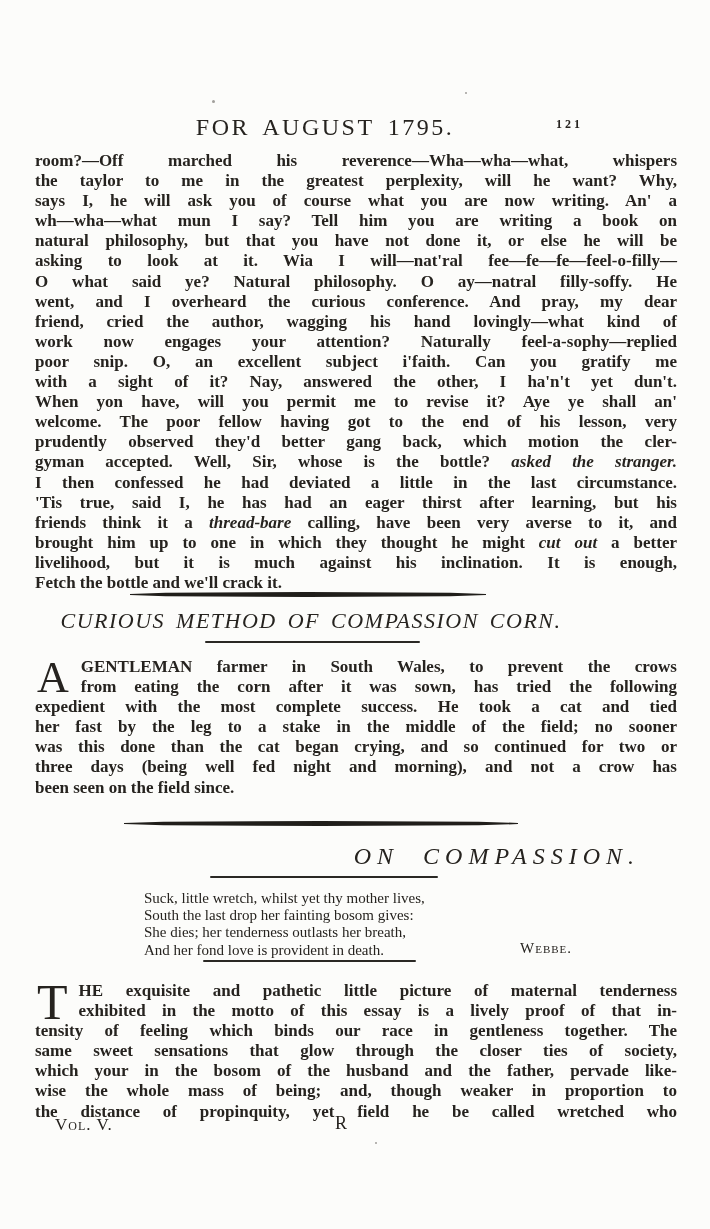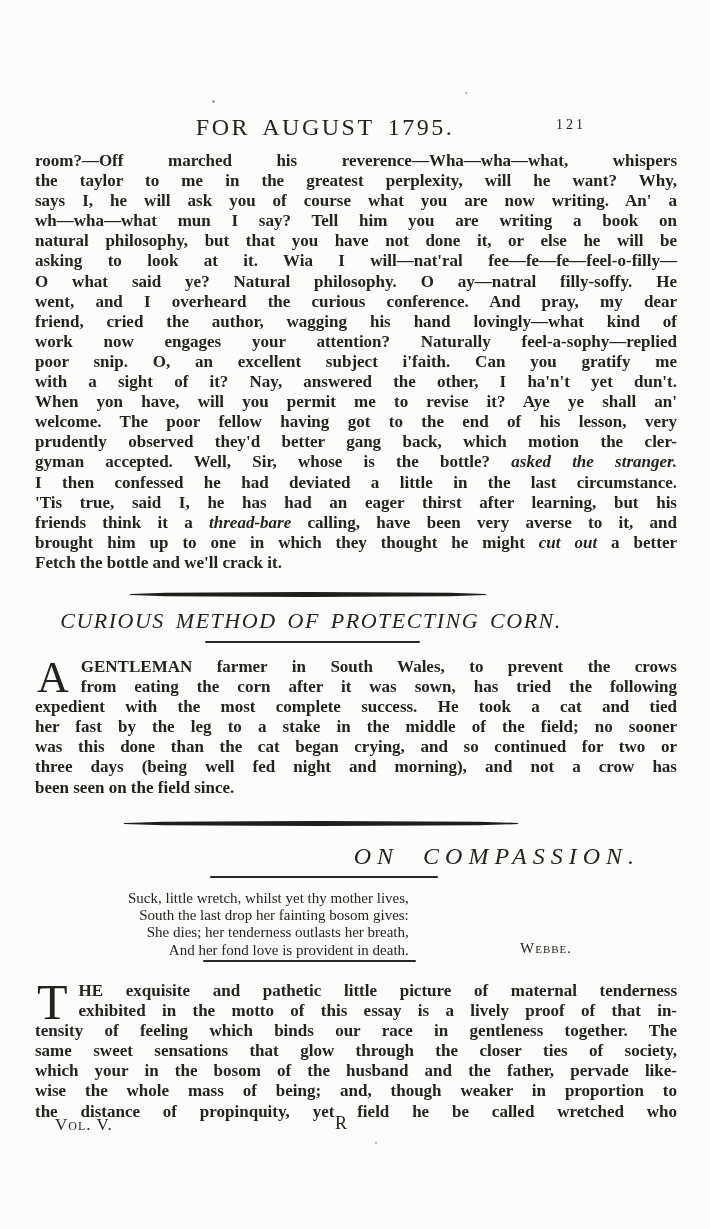--- a/index.html
+++ b/index.html
@@ -11,21 +11,21 @@
     font-family:"Liberation Serif","DejaVu Serif",serif;
     overflow:hidden;
   }
   
   .running-head{
     position:absolute;top:114px;left:0;width:650px;
     text-align:center;font-size:24px;letter-spacing:2.5px;word-spacing:5px;
   }
   .page-number{
     position:absolute;top:117px;left:556px;
-    font-size:14px;letter-spacing:3px;
+    font-size:12px;letter-spacing:3px;font-weight:bold;
   }
   
   .para{
     position:absolute;left:35px;width:642px;
     font-size:17px;line-height:20.1px;
   }
   .jline{text-align:justify;text-align-last:justify;font-weight:bold;}
   .para .lines > .jline:last-child{text-align-last:left;}
   .para.full-last .lines > .jline:last-child{text-align-last:justify;}
   .para.full-last .lines > .jline:nth-child(2){padding-left:14px;}
@@ -42,22 +42,22 @@
   }
   .rule{position:absolute;height:2px;background:#2a2824;border-radius:1px;}
   .sect-heading{
     position:absolute;text-align:center;
     font-style:italic;
   }
   #heading-corn{top:608px;left:0;width:622px;font-size:22px;letter-spacing:1.5px;word-spacing:4px;}
   #heading-compassion{top:843px;left:0;width:640px;font-size:24px;letter-spacing:6px;word-spacing:12px;text-align:right;}
   
   .poem{
-    position:absolute;left:128px;top:890px;
-    font-size:15px;line-height:17.2px;text-align:right;
+    position:absolute;left:144px;top:890px;
+    font-size:15px;line-height:17.2px;
   }
   .poem-attribution{
     position:absolute;left:520px;top:940px;
     font-size:15px;font-variant:small-caps;letter-spacing:1px;
   }
   
   .footer-volume{
     position:absolute;left:55px;top:1115px;
     font-size:17px;font-variant:small-caps;letter-spacing:1px;
   }
@@ -91,27 +91,28 @@
         <div class="jline">poor snip. O, an excellent subject i'faith. Can you gratify me</div>
         <div class="jline">with a sight of it? Nay, answered the other, I ha'n't yet dun't.</div>
         <div class="jline">When yon have, will you permit me to revise it? Aye ye shall an'</div>
         <div class="jline">welcome. The poor fellow having got to the end of his lesson, very</div>
         <div class="jline">prudently observed they'd better gang back, which motion the cler-</div>
         <div class="jline">gyman accepted. Well, Sir, whose is the bottle? <i>asked the stranger.</i></div>
         <div class="jline">I then confessed he had deviated a little in the last circumstance.</div>
         <div class="jline">'Tis true, said I, he has had an eager thirst after learning, but his</div>
         <div class="jline">friends think it a <i>thread-bare</i> calling, have been very averse to it, and</div>
         <div class="jline">brought him up to one in which they thought he might <i>cut out</i> a better</div>
+        <div class="jline">livelihood, but it is much against his inclination. It is enough,</div>
         <div class="jline">Fetch the bottle and we'll crack it.</div>
       </div>
   </div>
 
   <div class="swell" style="top:592px;left:130px;width:356px;"></div>
 
-  <div class="sect-heading" id="heading-corn">CURIOUS METHOD OF PROTECTING CORN.</div>
+  <div class="sect-heading" id="heading-corn">CURIOUS METHOD OF COMPASSION CORN.</div>
   <div class="rule" style="top:641px;left:205px;width:215px;"></div>
 
   <div class="para" style="top:657px;">
     <span class="dropcap">A</span>
     <div class="lines">
         <div class="jline">GENTLEMAN farmer in South Wales, to prevent the crows</div>
         <div class="jline">from eating the corn after it was sown, has tried the following</div>
         <div class="jline">expedient with the most complete success. He took a cat and tied</div>
         <div class="jline">her fast by the leg to a stake in the middle of the field; no sooner</div>
         <div class="jline">was this done than the cat began crying, and so continued for two or</div>

